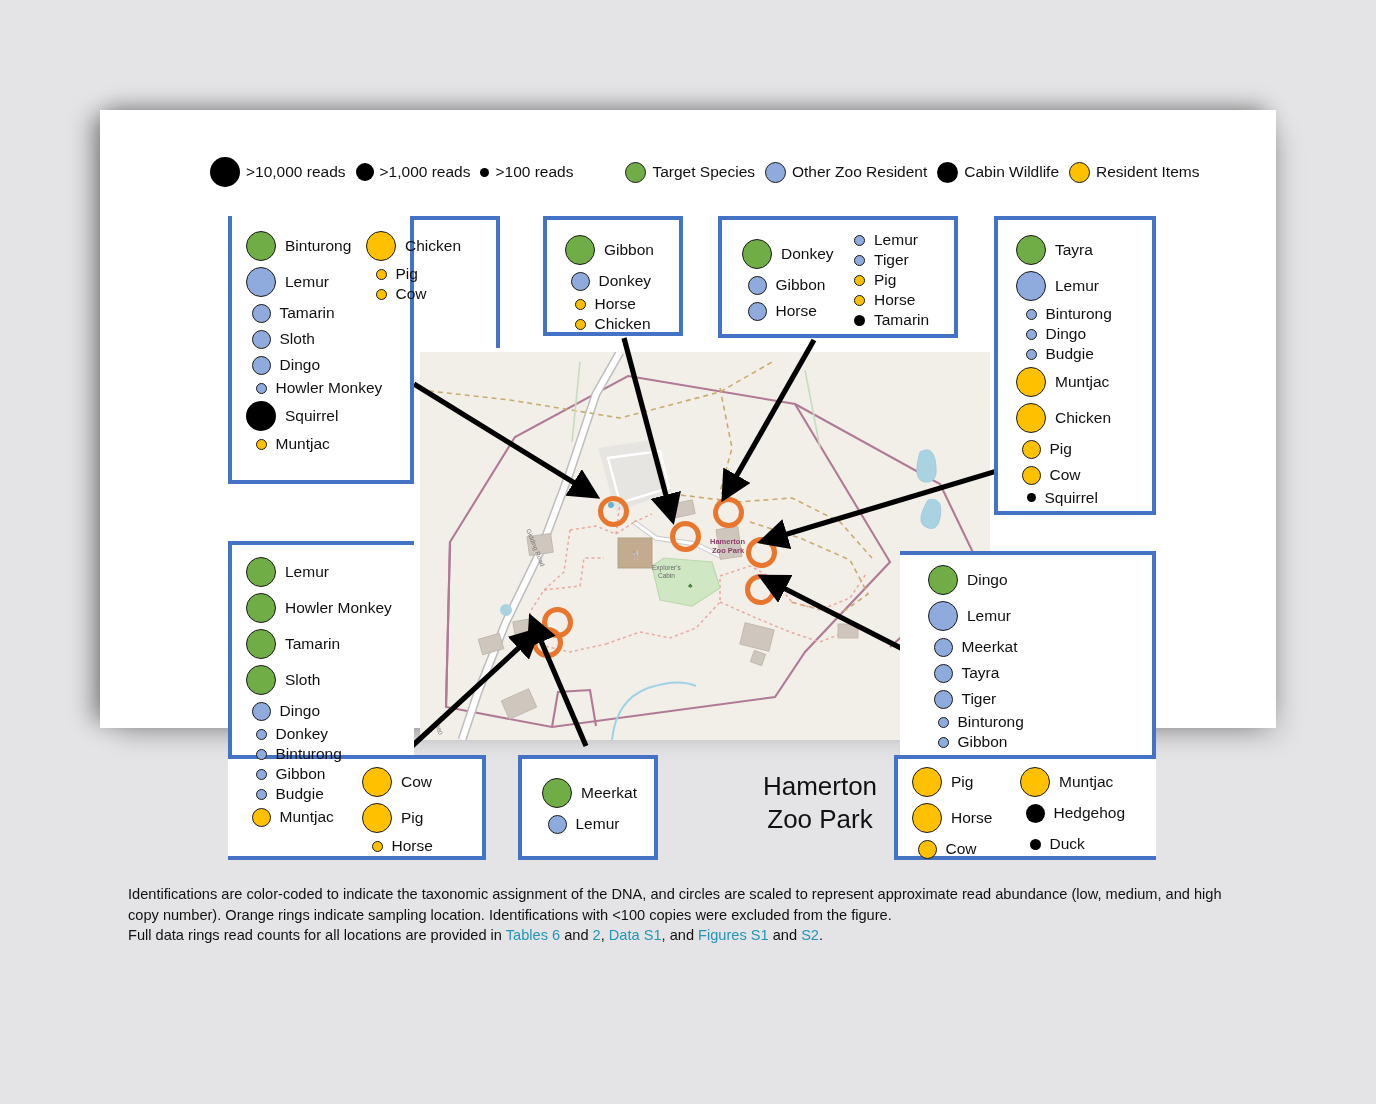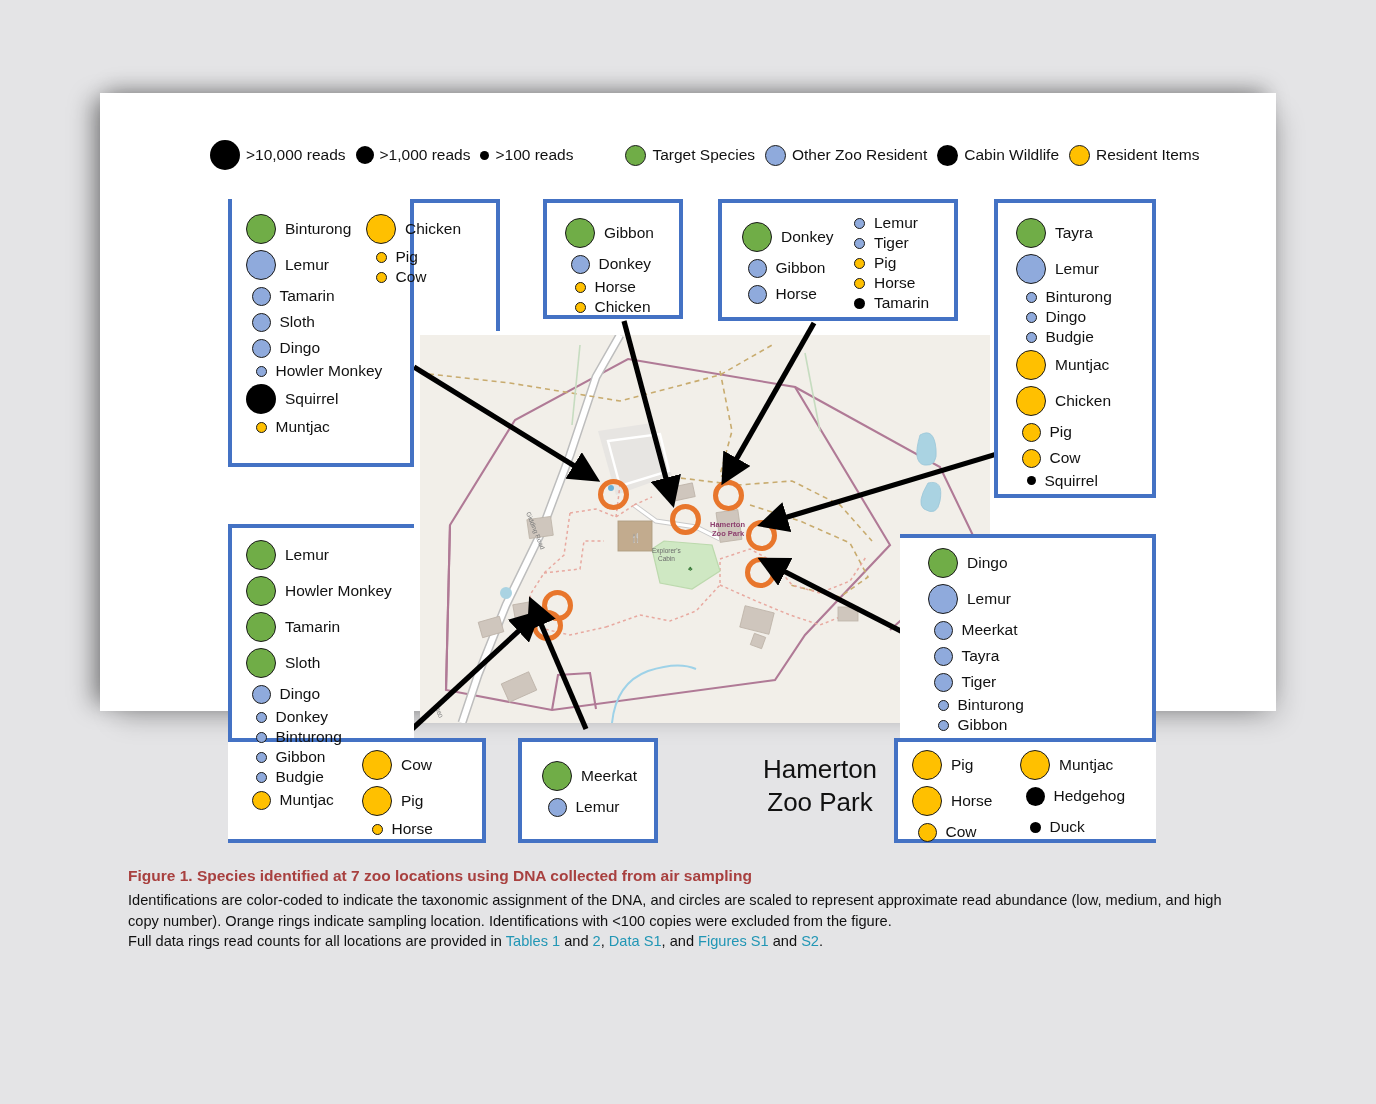--- a/index.html
+++ b/index.html
@@ -3,21 +3,21 @@
 <meta charset="utf-8">
 <style>
   html,body{margin:0;padding:0;}
   body{
     width:1376px;height:1104px;
     background:#e4e4e6;
     font-family:"Liberation Sans", sans-serif;
     overflow:hidden;
   }
   #page{
-    position:absolute;left:100px;top:93px;width:1176px;height:618px;
+    position:absolute;left:100px;top:110px;width:1176px;height:618px;
     background:#ffffff;
     box-shadow: -14px 0 22px -6px rgba(0,0,0,.38), 0 -12px 20px -8px rgba(0,0,0,.28), 10px 14px 26px -8px rgba(0,0,0,.22);
   }
   .fig{position:absolute;left:0;top:0;width:1176px;height:874px;}
 
   
   #legend{position:absolute;left:110px;top:44px;height:36px;display:flex;align-items:center;}
   .lg{display:flex;align-items:center;margin-right:10px;}
   .lgdot{border-radius:50%;flex:none;}
   .lglbl{font-size:15.5px;color:#111;white-space:nowrap;margin-left:6px;}
@@ -495,23 +495,22 @@
           </div>
         </div>
   </div>
 
   <div id="zootitle">
     <div>Hamerton</div>
     <div>Zoo Park</div>
   </div>
 
   <div id="caption">
-    <div id="captitle">Figure 1.  Species identified at 7 zoo locations using DNA collected from air sampling</div>
     <div id="capbody">
       <div>Identifications are color-coded to indicate the taxonomic assignment of the DNA, and circles are scaled to represent approximate read abundance (low, medium, and high copy number). Orange rings indicate sampling location. Identifications with &lt;100 copies were excluded from the figure.</div>
       <div>
-        <span>Full data rings read counts for all locations are provided in </span><span class="lnk">Tables 1</span><span> and </span><span class="lnk">2</span><span>, </span><span class="lnk">Data S1</span><span>, and </span><span class="lnk">Figures S1</span><span> and </span><span class="lnk">S2</span><span>.</span>
+        <span>Full data rings read counts for all locations are provided in </span><span class="lnk">Tables 6</span><span> and </span><span class="lnk">2</span><span>, </span><span class="lnk">Data S1</span><span>, and </span><span class="lnk">Figures S1</span><span> and </span><span class="lnk">S2</span><span>.</span>
       </div>
     </div>
   </div>
 
  </div>
 </div>
 
 </body></html>

